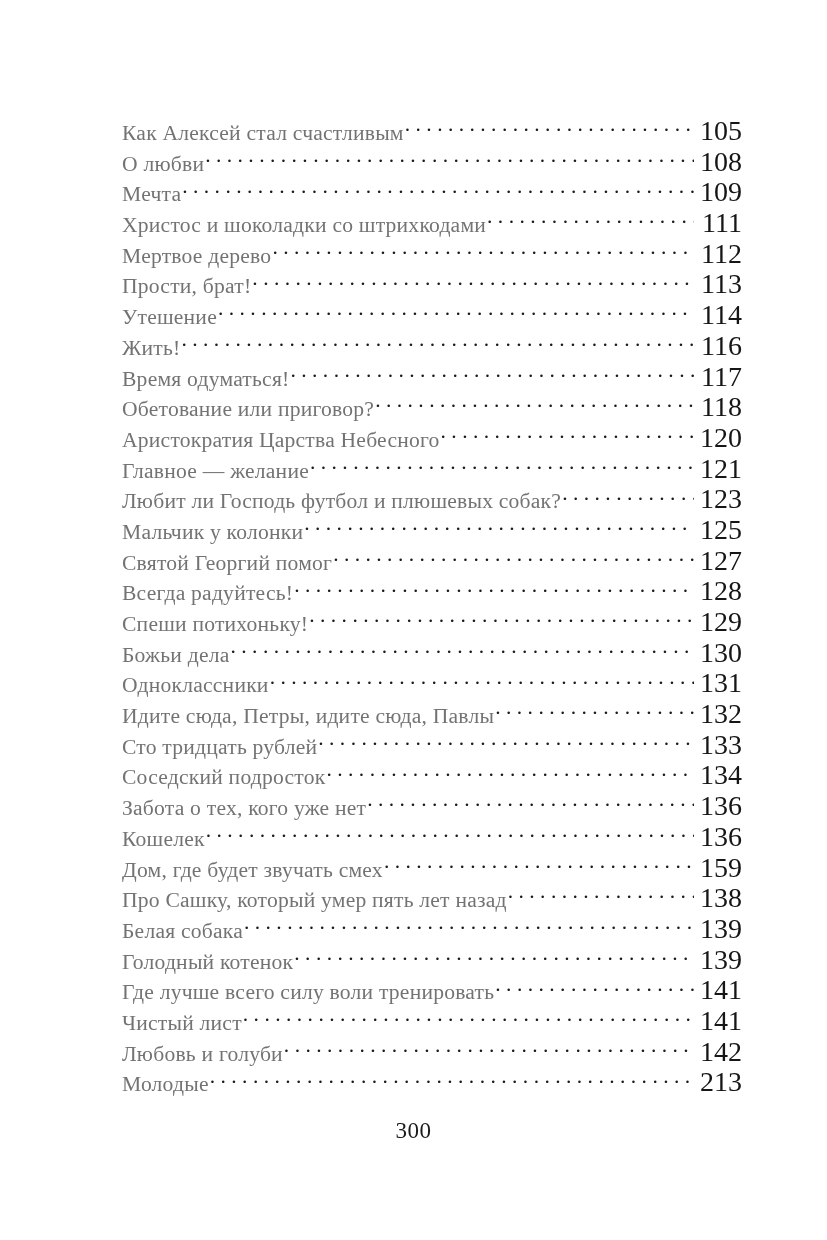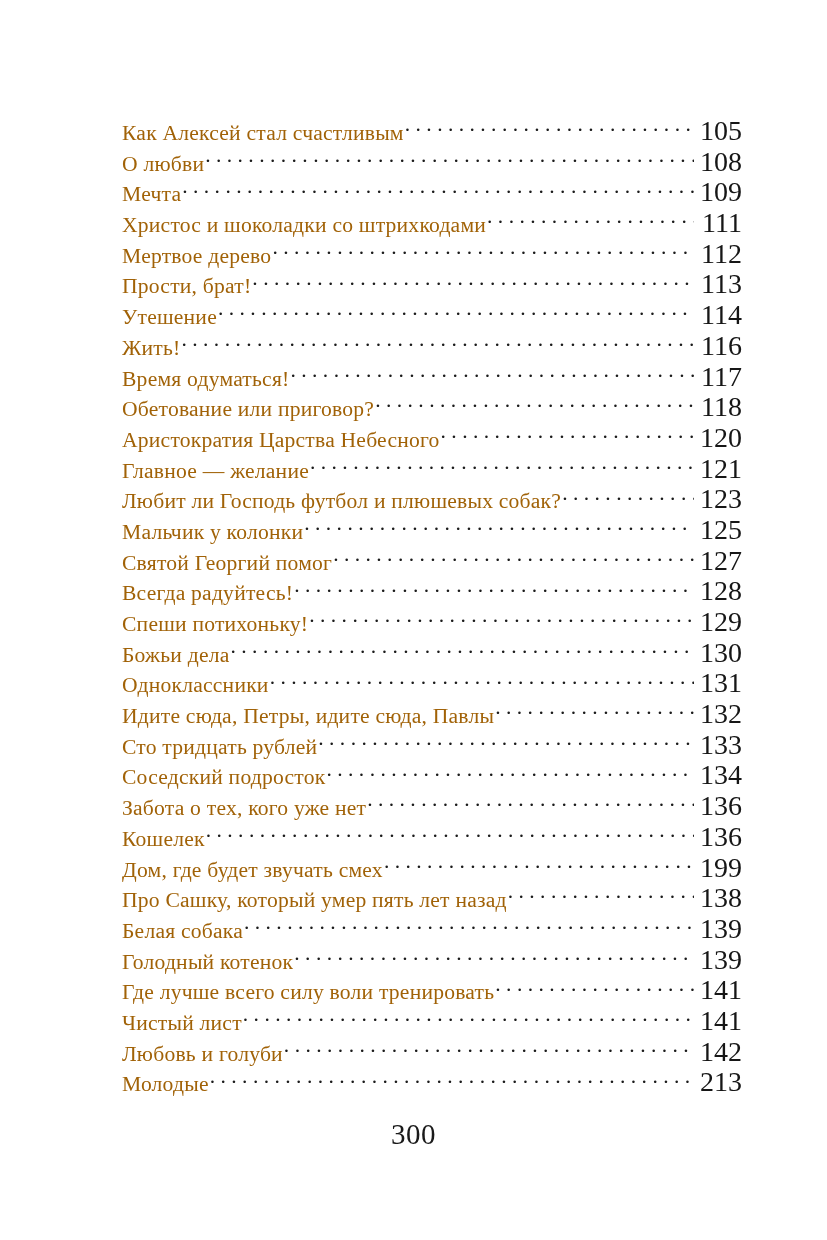--- a/index.html
+++ b/index.html
@@ -39,21 +39,21 @@
     line-height: 30.7px;
     font-size: 21.6px;
     white-space: nowrap;
     overflow: hidden;
   }
 
   .toc-title {
     flex: 0 0 auto;
     letter-spacing: 0.01em;
     font-size: 21.6px;
-    color: #a16207;
+    color: #737373;
   }
 
   .toc-leader {
     flex: 1 1 auto;
     position: relative;
     height: 1em;
     margin: 0 1px;
     overflow: hidden;
     min-width: 6px;
   }
@@ -77,21 +77,21 @@
     color: #161616;
     padding-left: 3px;
   }
 
   .folio {
     position: absolute;
     left: 0;
     right: 0;
     top: 1118px;
     text-align: center;
-    font-size: 29px;
+    font-size: 23px;
     color: #1a1a1a;
     letter-spacing: 0.02em;
   }
 </style>
 </head>
 <body>
 
 <div class="page">
 
   <div class="toc" id="toc-list">
@@ -211,21 +211,21 @@
         <span class="toc-page">136</span>
       </div>
       <div class="toc-entry">
         <span class="toc-title">Кошелек</span>
         <span class="toc-leader"></span>
         <span class="toc-page">136</span>
       </div>
       <div class="toc-entry">
         <span class="toc-title">Дом, где будет звучать смех</span>
         <span class="toc-leader"></span>
-        <span class="toc-page">199</span>
+        <span class="toc-page">159</span>
       </div>
       <div class="toc-entry">
         <span class="toc-title">Про Сашку, который умер пять лет назад</span>
         <span class="toc-leader"></span>
         <span class="toc-page">138</span>
       </div>
       <div class="toc-entry">
         <span class="toc-title">Белая собака</span>
         <span class="toc-leader"></span>
         <span class="toc-page">139</span>

